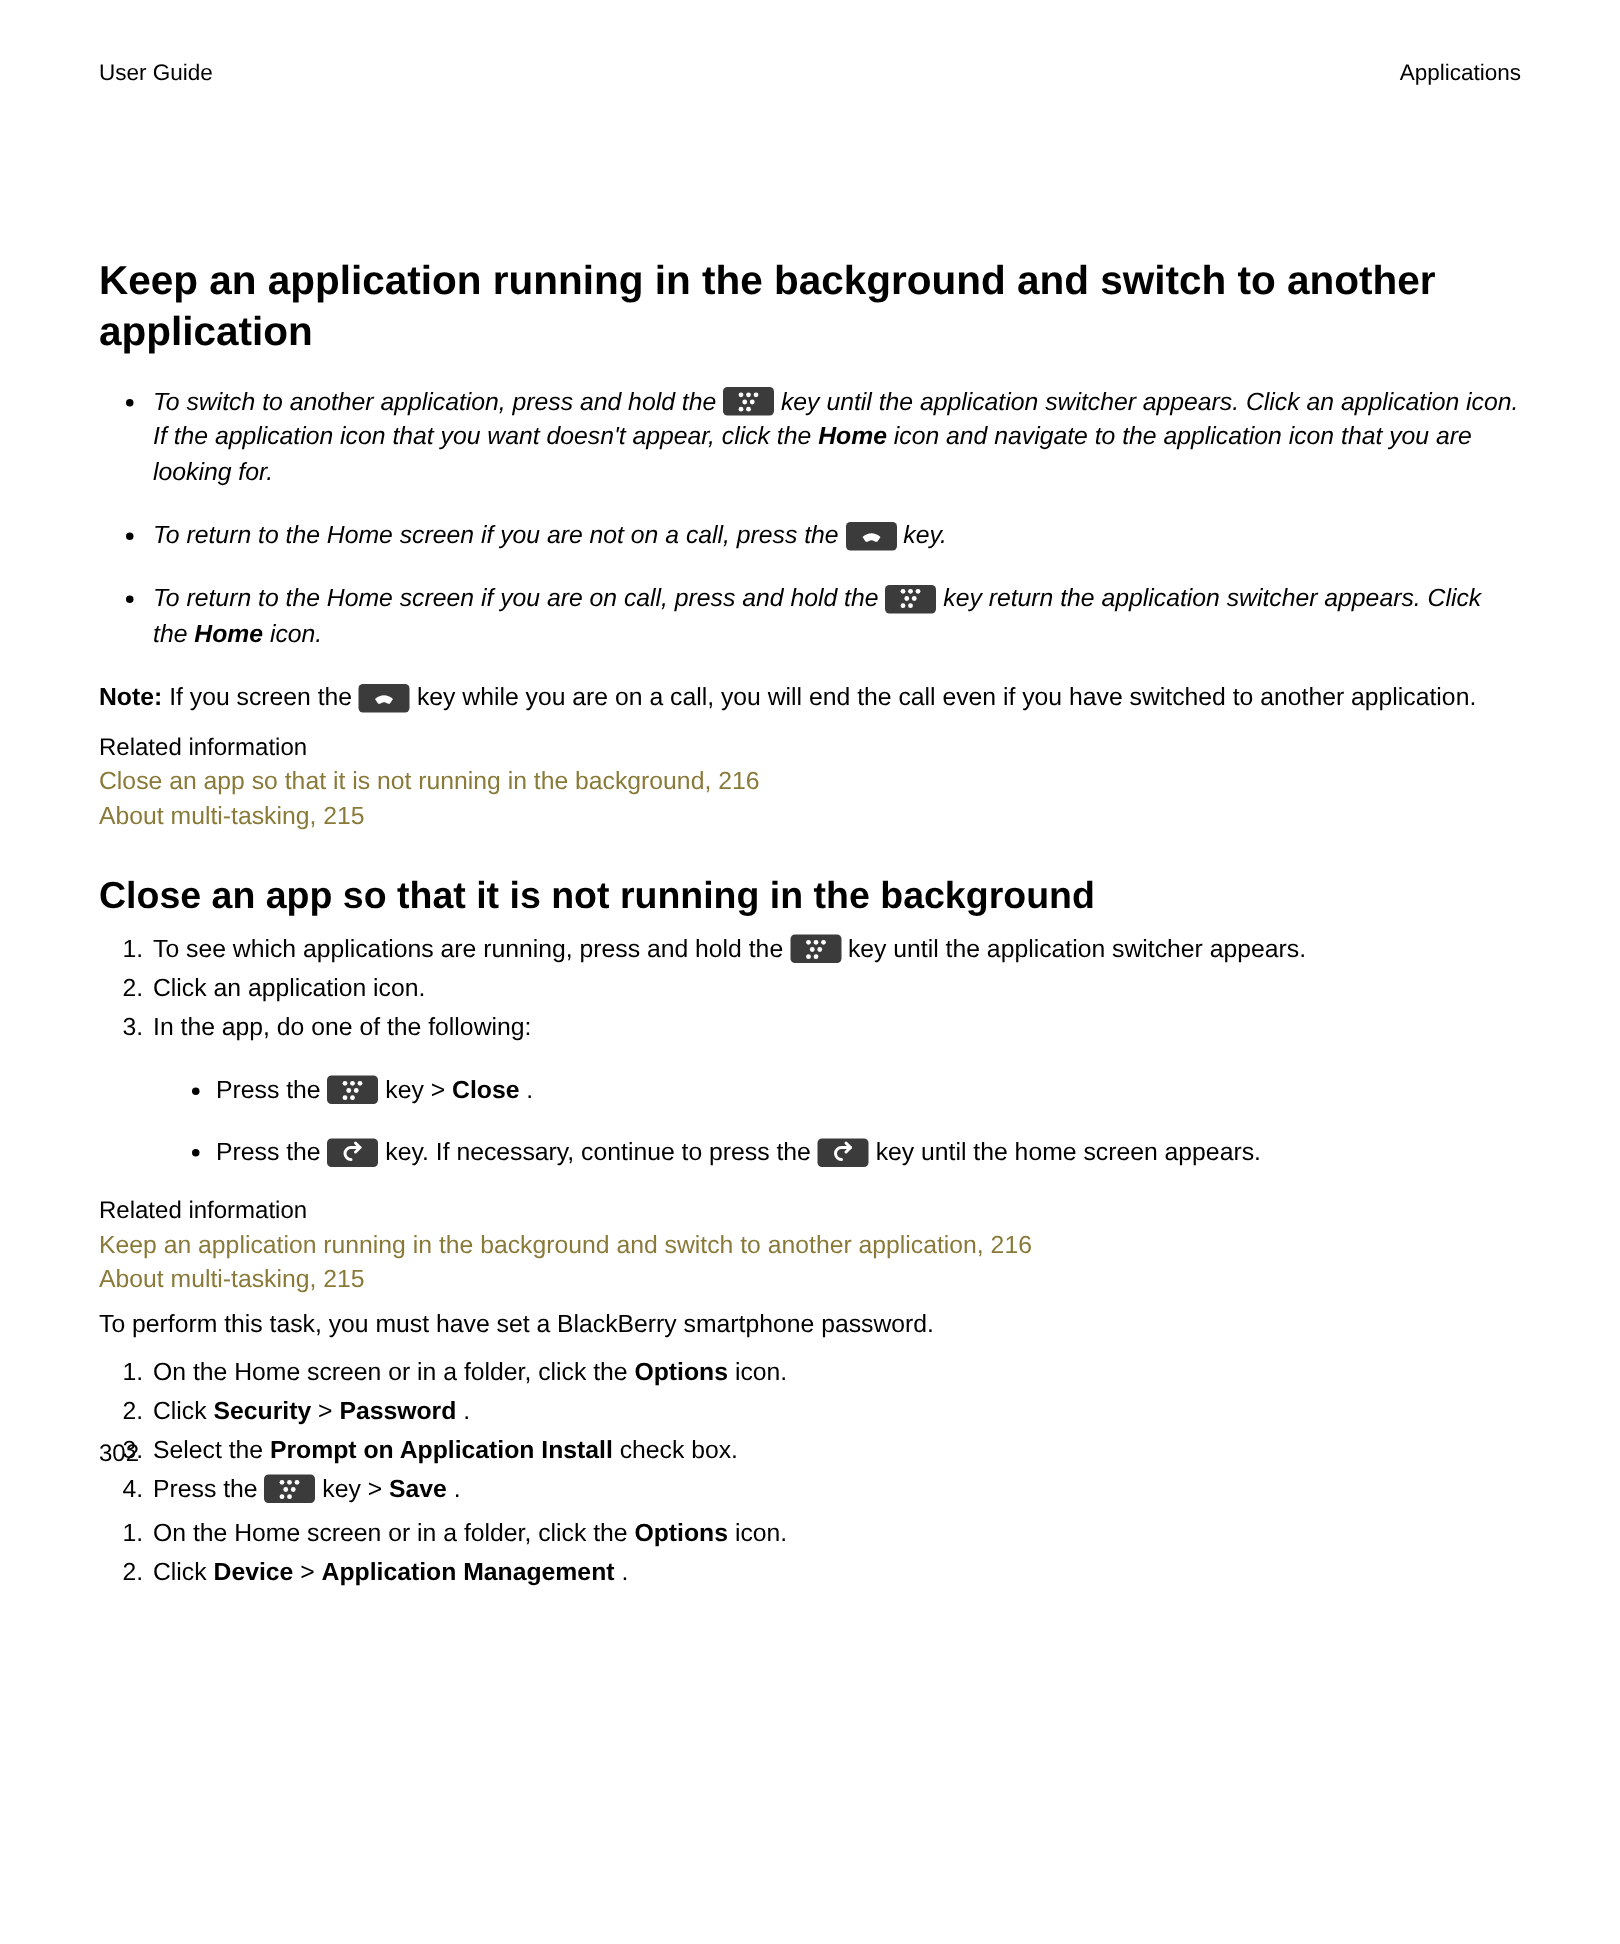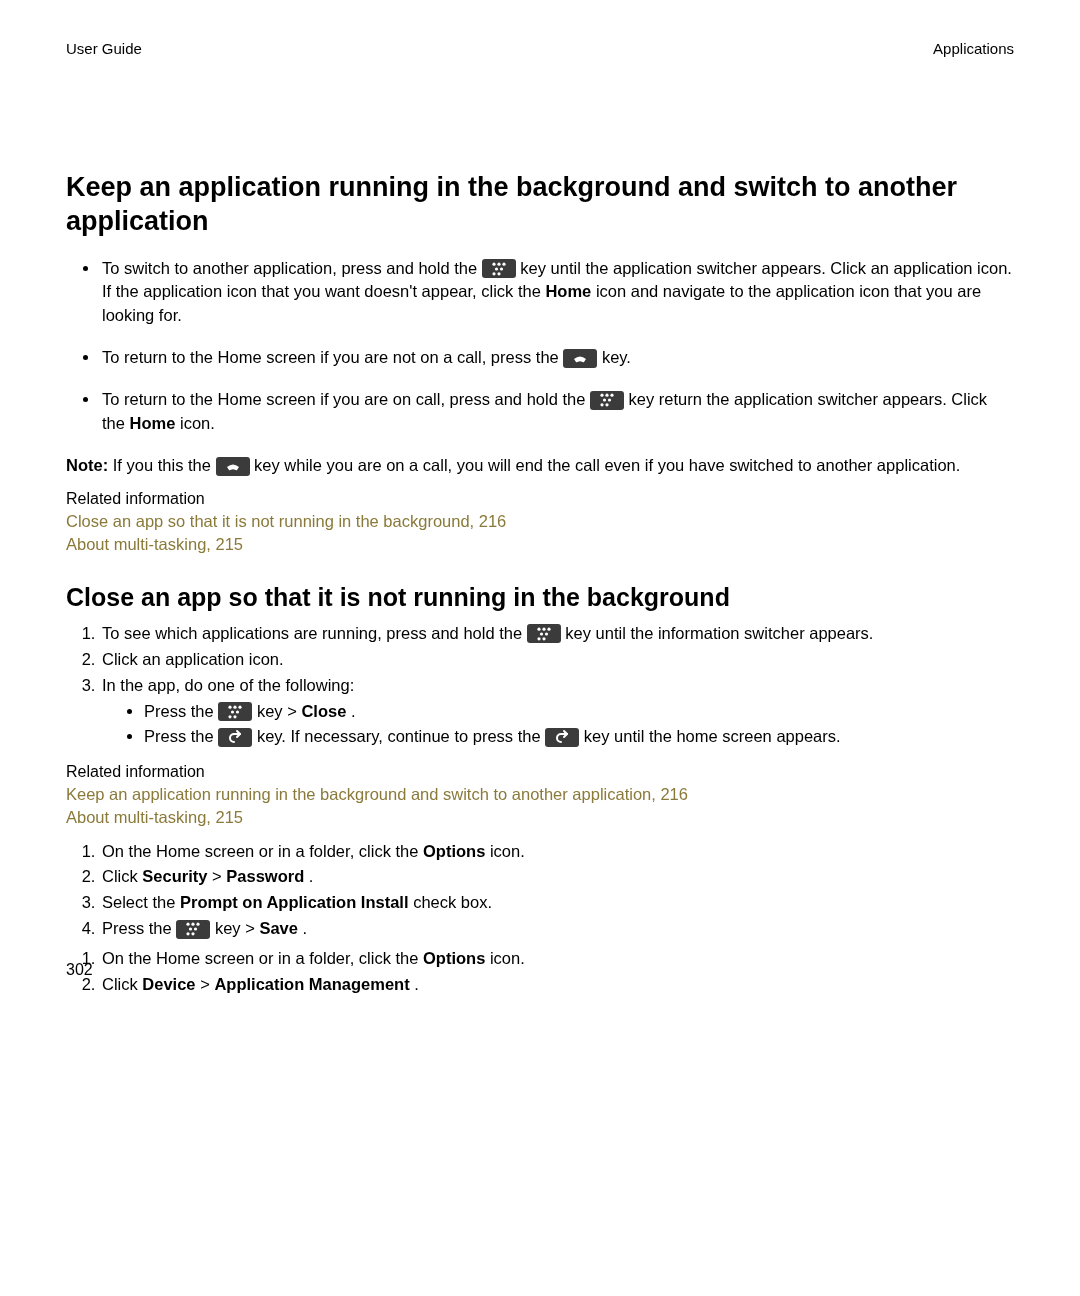--- a/index.html
+++ b/index.html
@@ -45,30 +45,31 @@
   }
   ul.bullets {
     margin: 4px 0 6px 0;
     padding-left: 34px;
   }
   ul.bullets > li {
     font-size: 16.5px;
     line-height: 1.45;
     margin: 18px 0;
     padding-left: 2px;
+    font-style: italic;
   }
   ul.nested {
     margin: 2px 0 2px 0;
     padding-left: 42px;
     list-style-type: disc;
   }
   ul.nested > li {
     font-size: 16.5px;
     line-height: 1.45;
-    margin: 2px 0;
+    margin: 18px 0;
   }
   ol.numbered {
     margin: 4px 0 6px 0;
     padding-left: 34px;
   }
   ol.numbered > li {
     font-size: 16.5px;
     line-height: 1.45;
     margin: 2px 0;
     padding-left: 2px;
@@ -172,21 +173,21 @@
           </svg>
         </span>
       <span> key return the application switcher appears. Click the </span>
       <span class="b">Home</span>
       <span> icon.</span>
     </li>
   </ul>
 
   <p class="body">
     <span class="b">Note:</span>
-    <span> If you this the </span>
+    <span> If you screen the </span>
     <span class="keycap">
         <svg width="16" height="16" viewBox="0 0 16 16">
           <use href="#icon-end"></use>
         </svg>
       </span>
     <span> key while you are on a call, you will end the call even if you have switched to another application.</span>
   </p>
 
   <div class="related-h">Related information</div>
   <div><a class="link" href="#">Close an app so that it is not running in the background, 216</a></div>
@@ -195,21 +196,21 @@
   <h2 class="sub-heading">Close an app so that it is not running in the background</h2>
 
   <ol class="numbered">
     <li>
       <span>To see which applications are running, press and hold the </span>
       <span class="keycap">
           <svg width="16" height="16" viewBox="0 0 16 16">
             <use href="#icon-bb"></use>
           </svg>
         </span>
-      <span> key until the information switcher appears.</span>
+      <span> key until the application switcher appears.</span>
     </li>
     <li>Click an application icon.</li>
     <li>
       <span>In the app, do one of the following:</span>
       <ul class="nested">
         <li>
           <span>Press the </span>
           <span class="keycap">
               <svg width="16" height="16" viewBox="0 0 16 16">
                 <use href="#icon-bb"></use>
@@ -235,20 +236,21 @@
           <span> key until the home screen appears.</span>
         </li>
       </ul>
     </li>
   </ol>
 
   <div class="related-h">Related information</div>
   <div><a class="link" href="#">Keep an application running in the background and switch to another application, 216</a></div>
   <div><a class="link" href="#">About multi-tasking, 215</a></div>
 
+  <p class="body">To perform this task, you must have set a BlackBerry smartphone password.</p>
 
   <ol class="numbered" style="margin-top:10px;">
     <li>
       <span>On the Home screen or in a folder, click the </span>
       <span class="b">Options</span>
       <span> icon.</span>
     </li>
     <li>
       <span>Click </span>
       <span class="b">Security</span>

